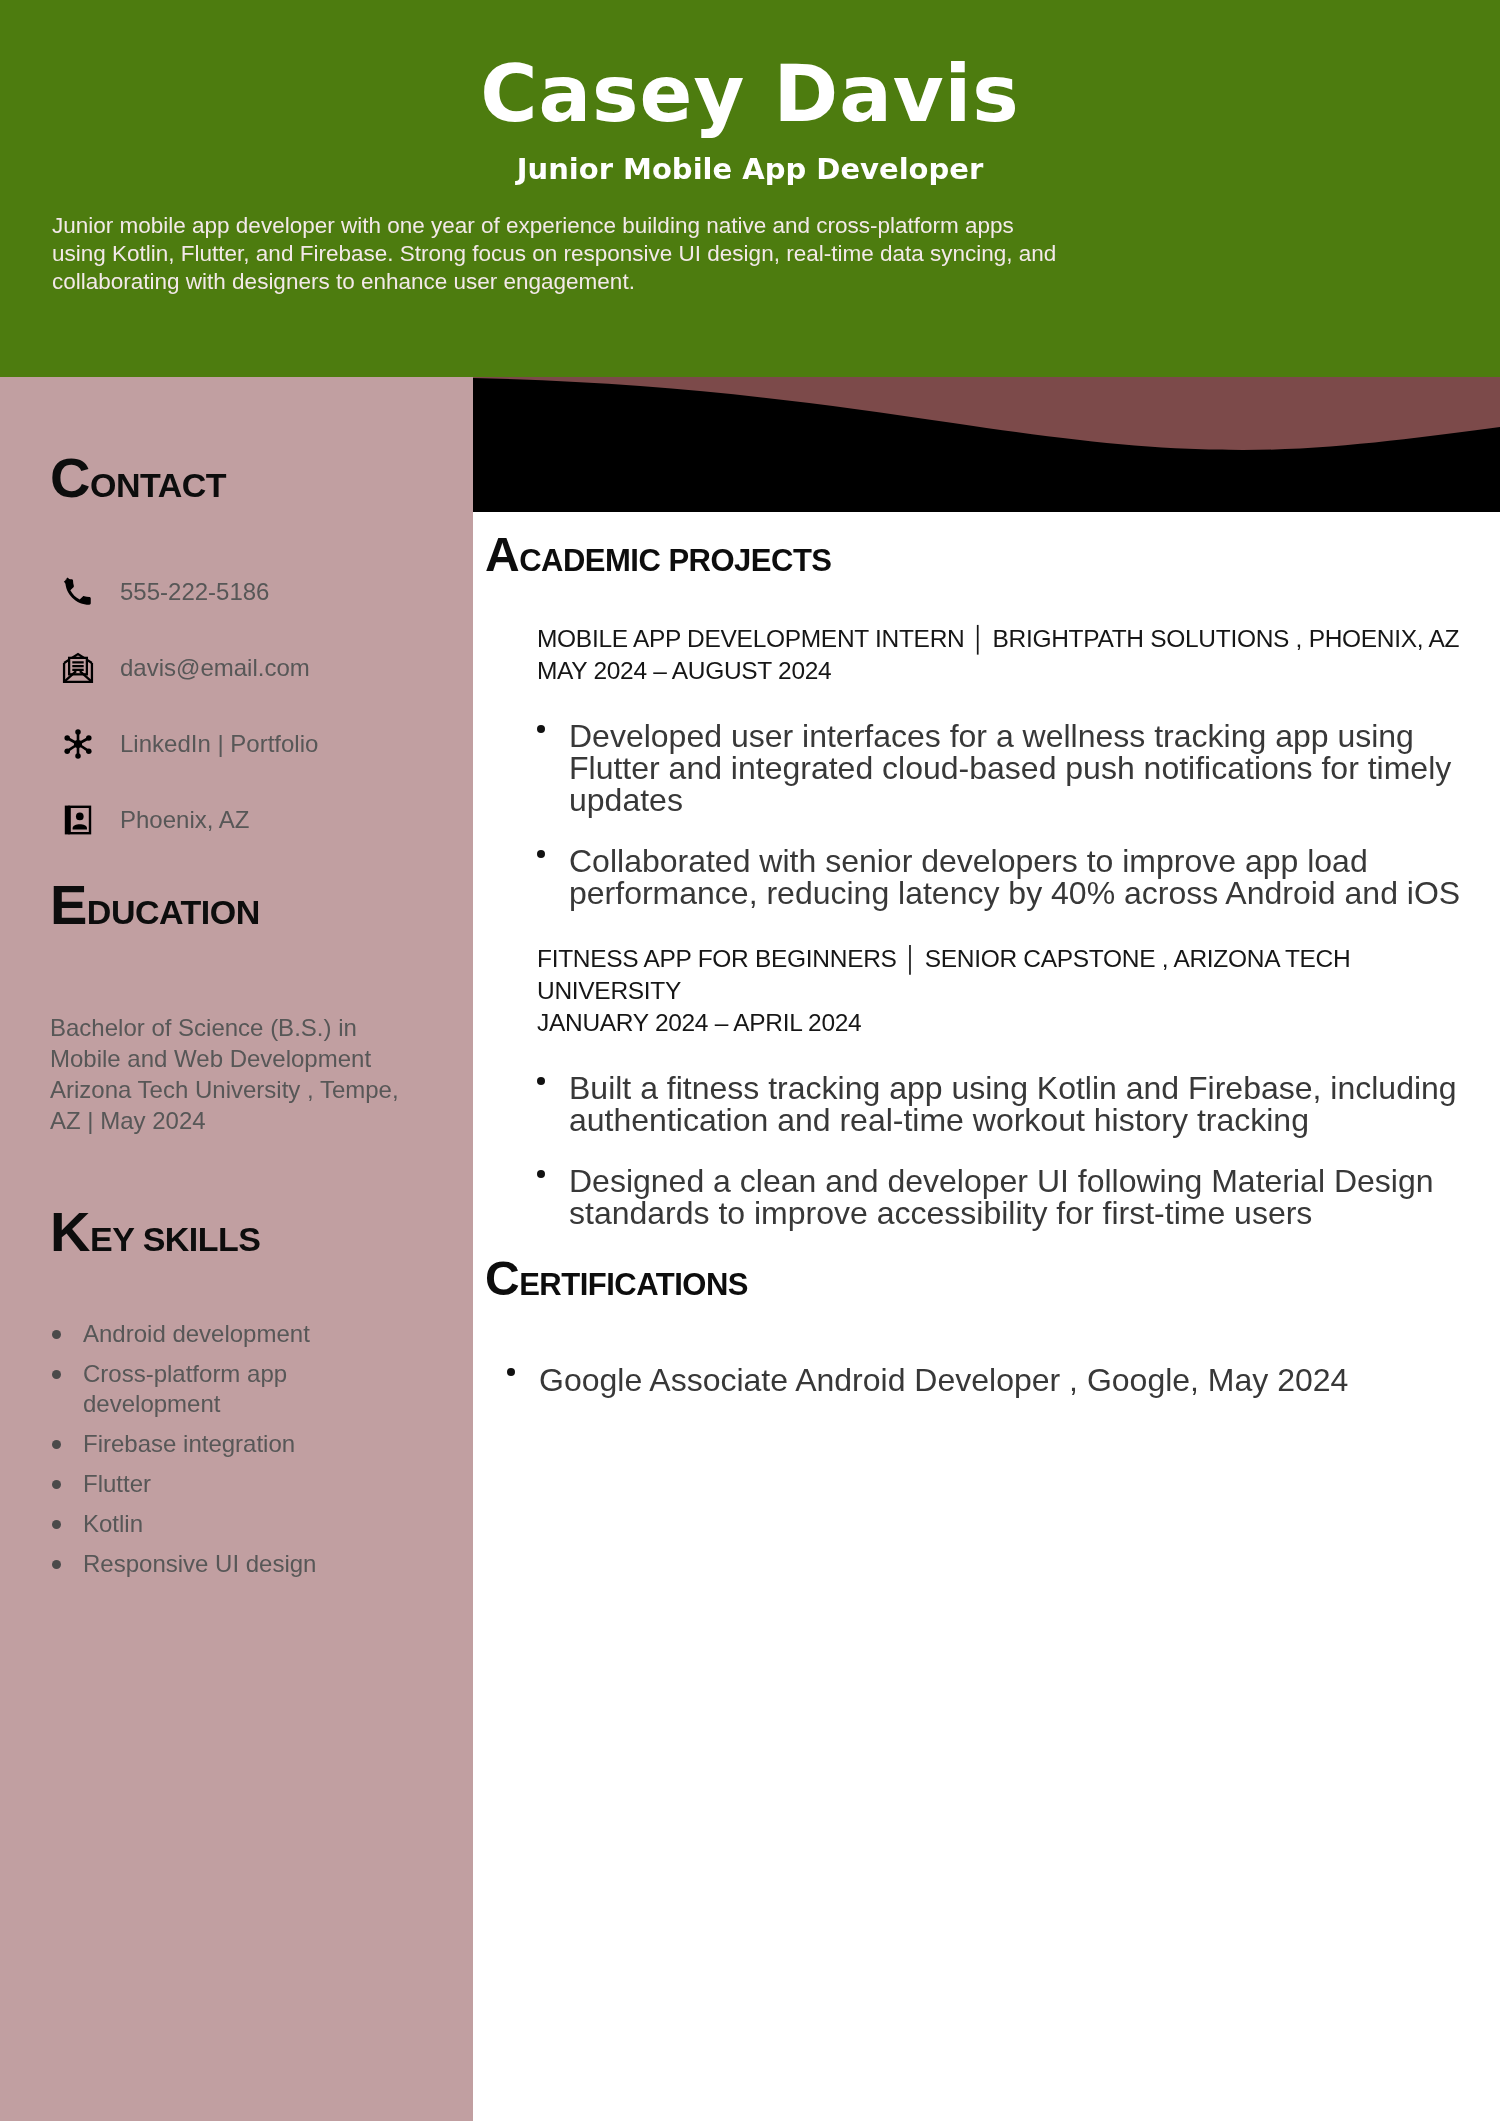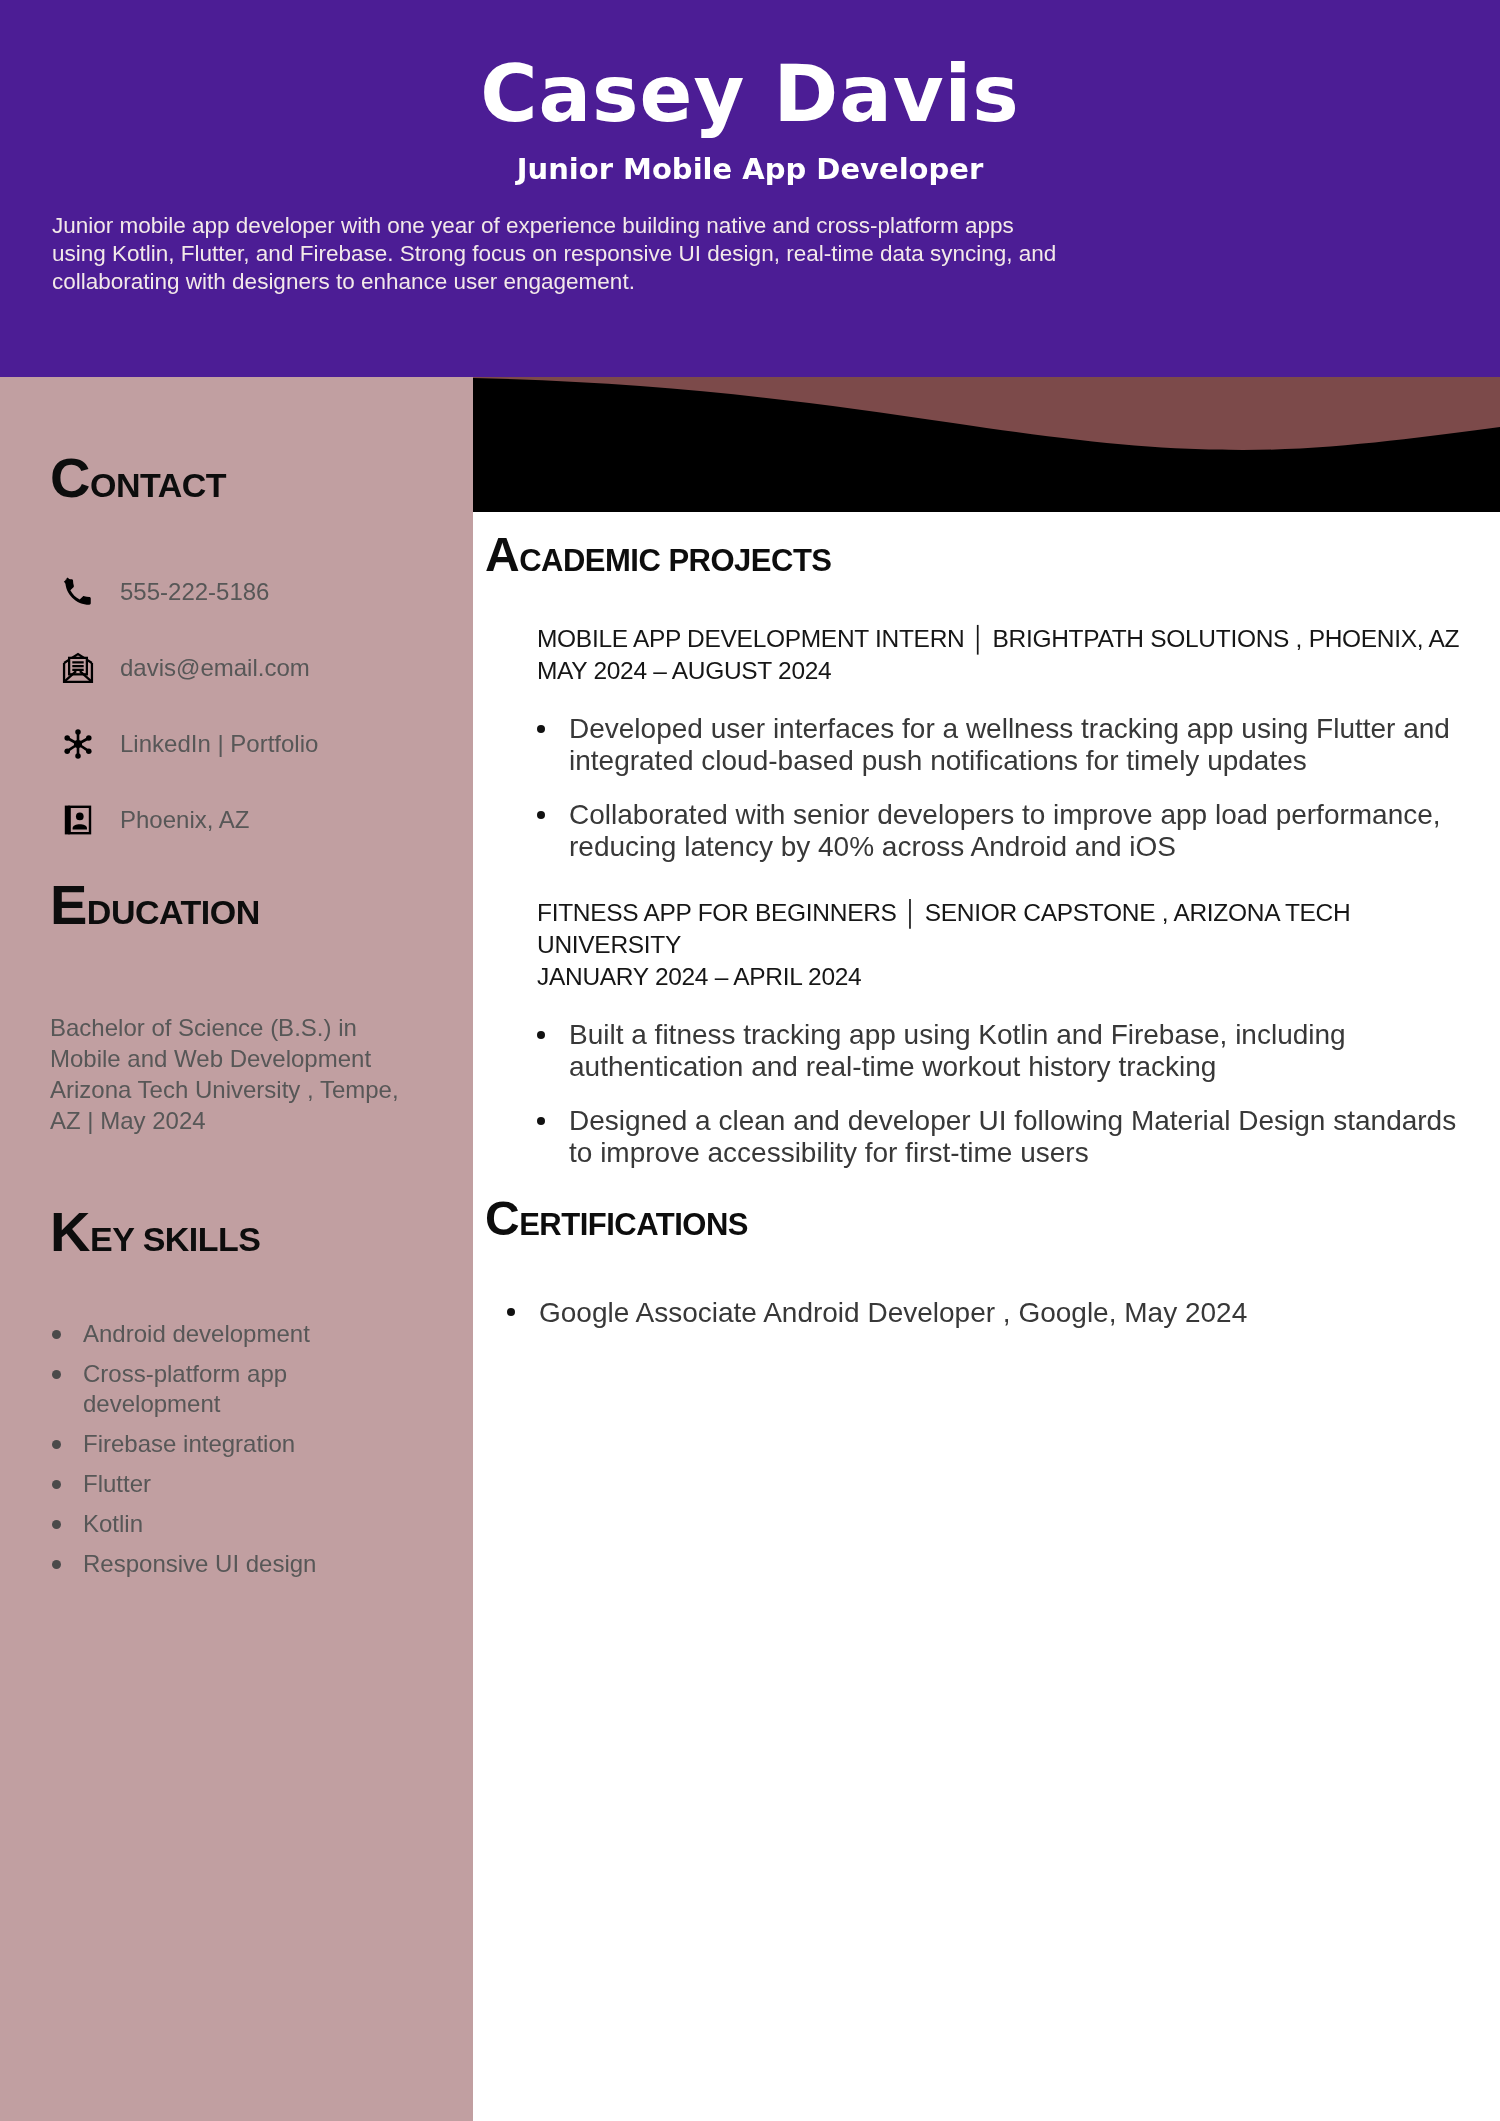--- a/index.html
+++ b/index.html
@@ -5,21 +5,21 @@
   * { margin:0; padding:0; box-sizing:border-box; }
   html,body { width:1500px; }
   body {
     position:relative; width:1500px; height:2121px; background:#ffffff;
     font-family:"Liberation Sans", sans-serif; overflow:hidden;
   }
 
   
   .header {
     position:absolute; left:0; top:0; width:1500px; height:377px;
-    background:#4c1d95; color:#ffffff;
+    background:#4d7c0f; color:#ffffff;
   }
   .header .name {
     margin-top:52px; text-align:center;
     font-family:"DejaVu Sans", sans-serif; font-weight:bold;
     font-size:78px; line-height:1.1; letter-spacing:1px;
   }
   .header .role {
     margin-top:14px; text-align:center;
     font-family:"DejaVu Sans", sans-serif; font-weight:bold;
     font-size:29px;
@@ -84,21 +84,21 @@
   .entry-dates {
     font-size:24.5px; line-height:32px; color:#161616;
     text-transform:uppercase; letter-spacing:-0.3px;
   }
   .bullet-list { margin-top:26px; list-style:none; }
   .bullet-item { display:flex; margin-bottom:22px; max-width:960px; }
   .bullet-item .dot {
     flex:0 0 8px; width:8px; height:8px; border-radius:50%;
     background:#111111; margin:12px 24px 0 0;
   }
-  .bullet-item .btext { font-size:28px; line-height:32px; color:#383838; max-width:905px; }
+  .bullet-item .btext { font-size:32px; line-height:32px; color:#383838; max-width:905px;margin-top:7px; }
 
   .cert-heading { margin-top:14px; margin-left:12px; }
   .cert-list { margin-top:44px; margin-left:34px; list-style:none; }
   .cert-list .bullet-item .dot { margin-top:11px; }
 </style>
 </head>
 <body>
 
 <div class="header">
   <div class="name">Casey Davis</div>

